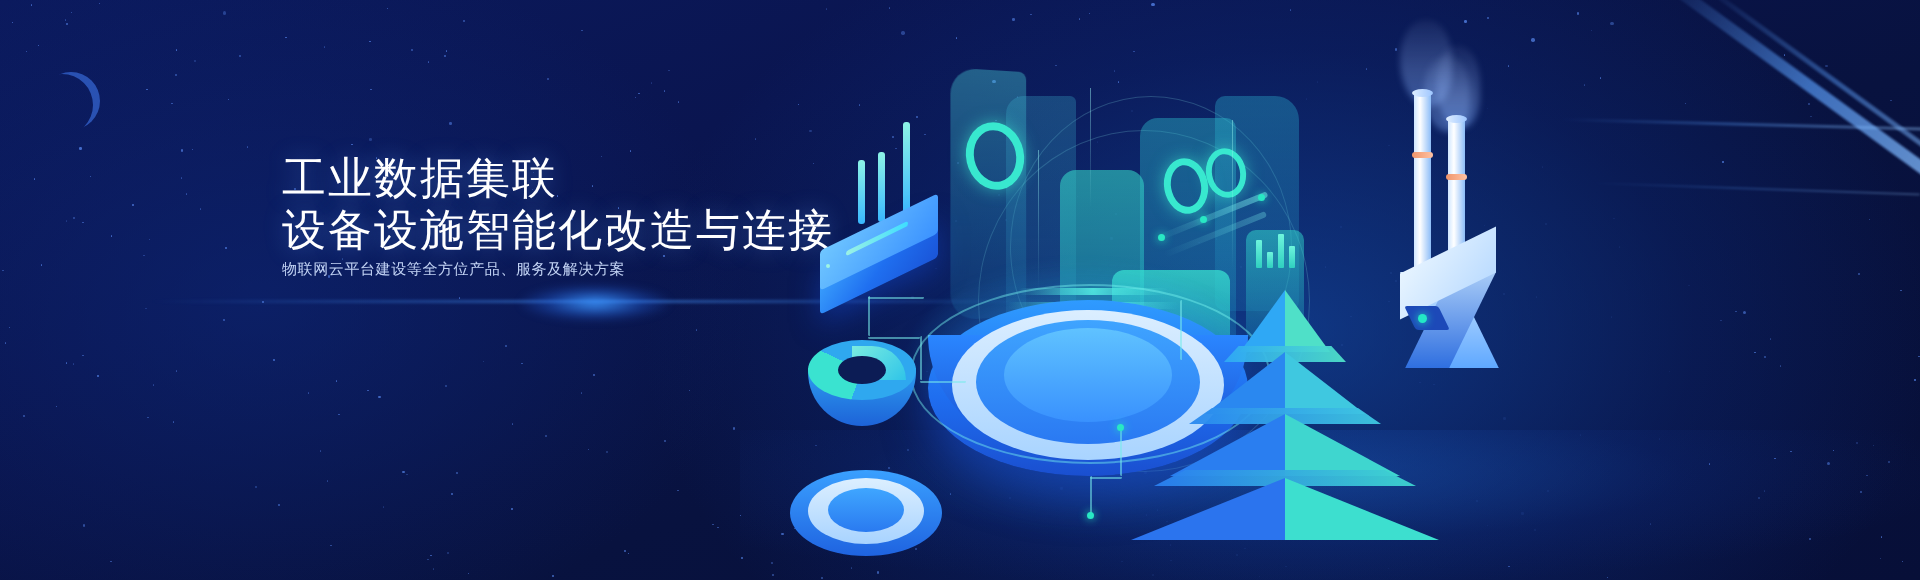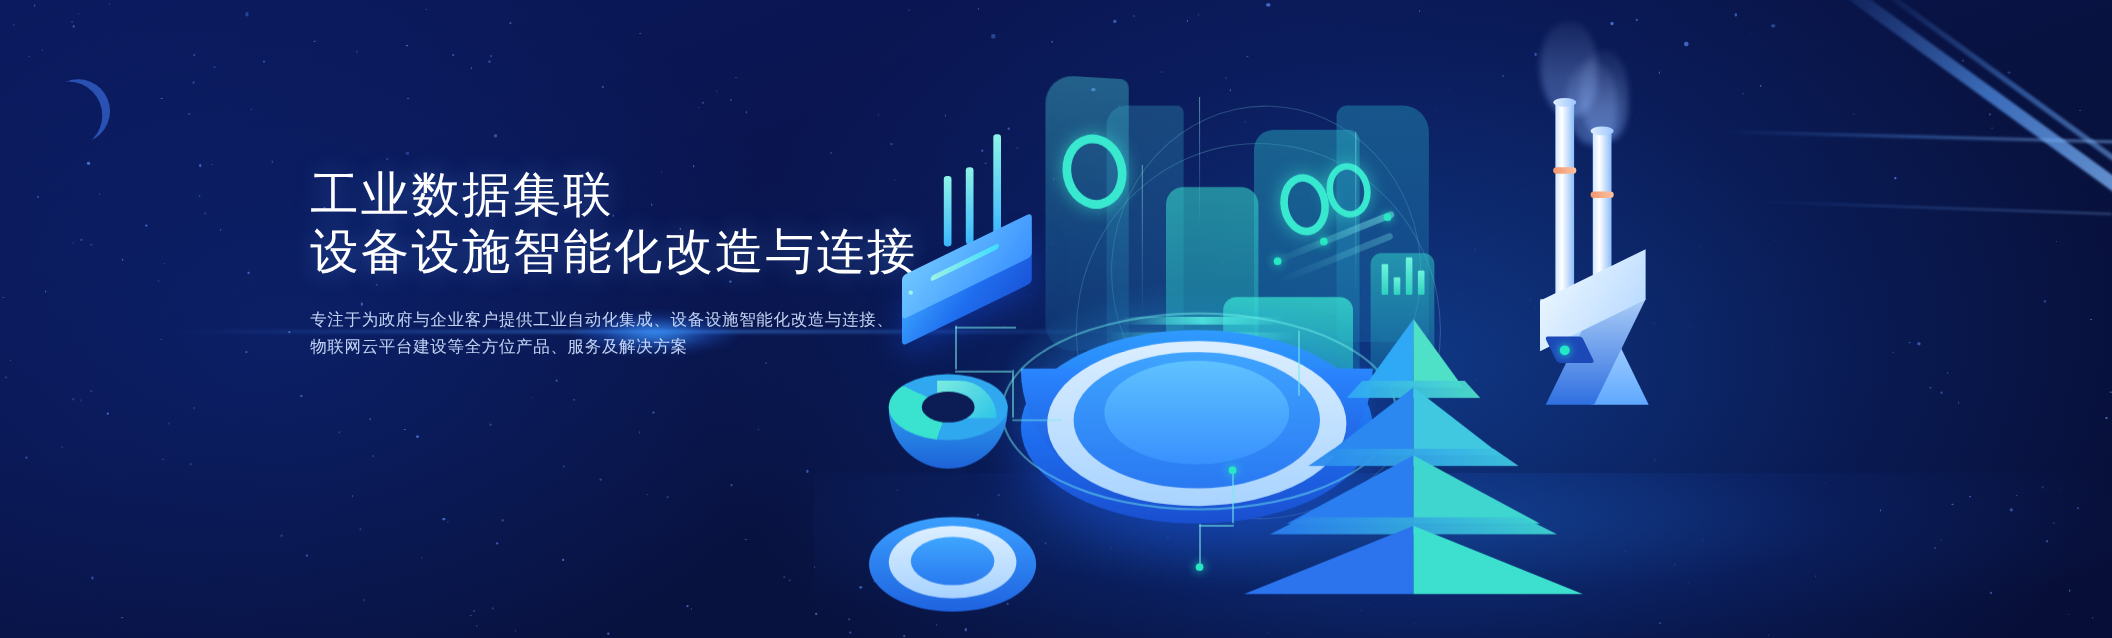--- a/index.html
+++ b/index.html
@@ -504,21 +504,20 @@
   <div class="streak s2"></div>
   <div class="streak s3"></div>
   <div class="streak s4"></div>
   <div class="glowbar"></div>
   <div class="hotspot"></div>
   <div class="floorglow"></div>
 
   <div class="copy">
     <div class="headline">工业数据集联</div>
     <div class="headline">设备设施智能化改造与连接</div>
-    <div class="subtitle">专注于为政府与企业客户提供工业自动化集成、设备设施智能化改造与连接、</div>
     <div class="subtitle" style="margin-top:0">物联网云平台建设等全方位产品、服务及解决方案</div>
   </div>
 
   <div class="illus">
 
     <div class="obj ant a1"></div>
     <div class="obj ant a2"></div>
     <div class="obj ant a3"></div>
     <div class="obj router-body"></div>
     <div class="obj router-top"></div>

